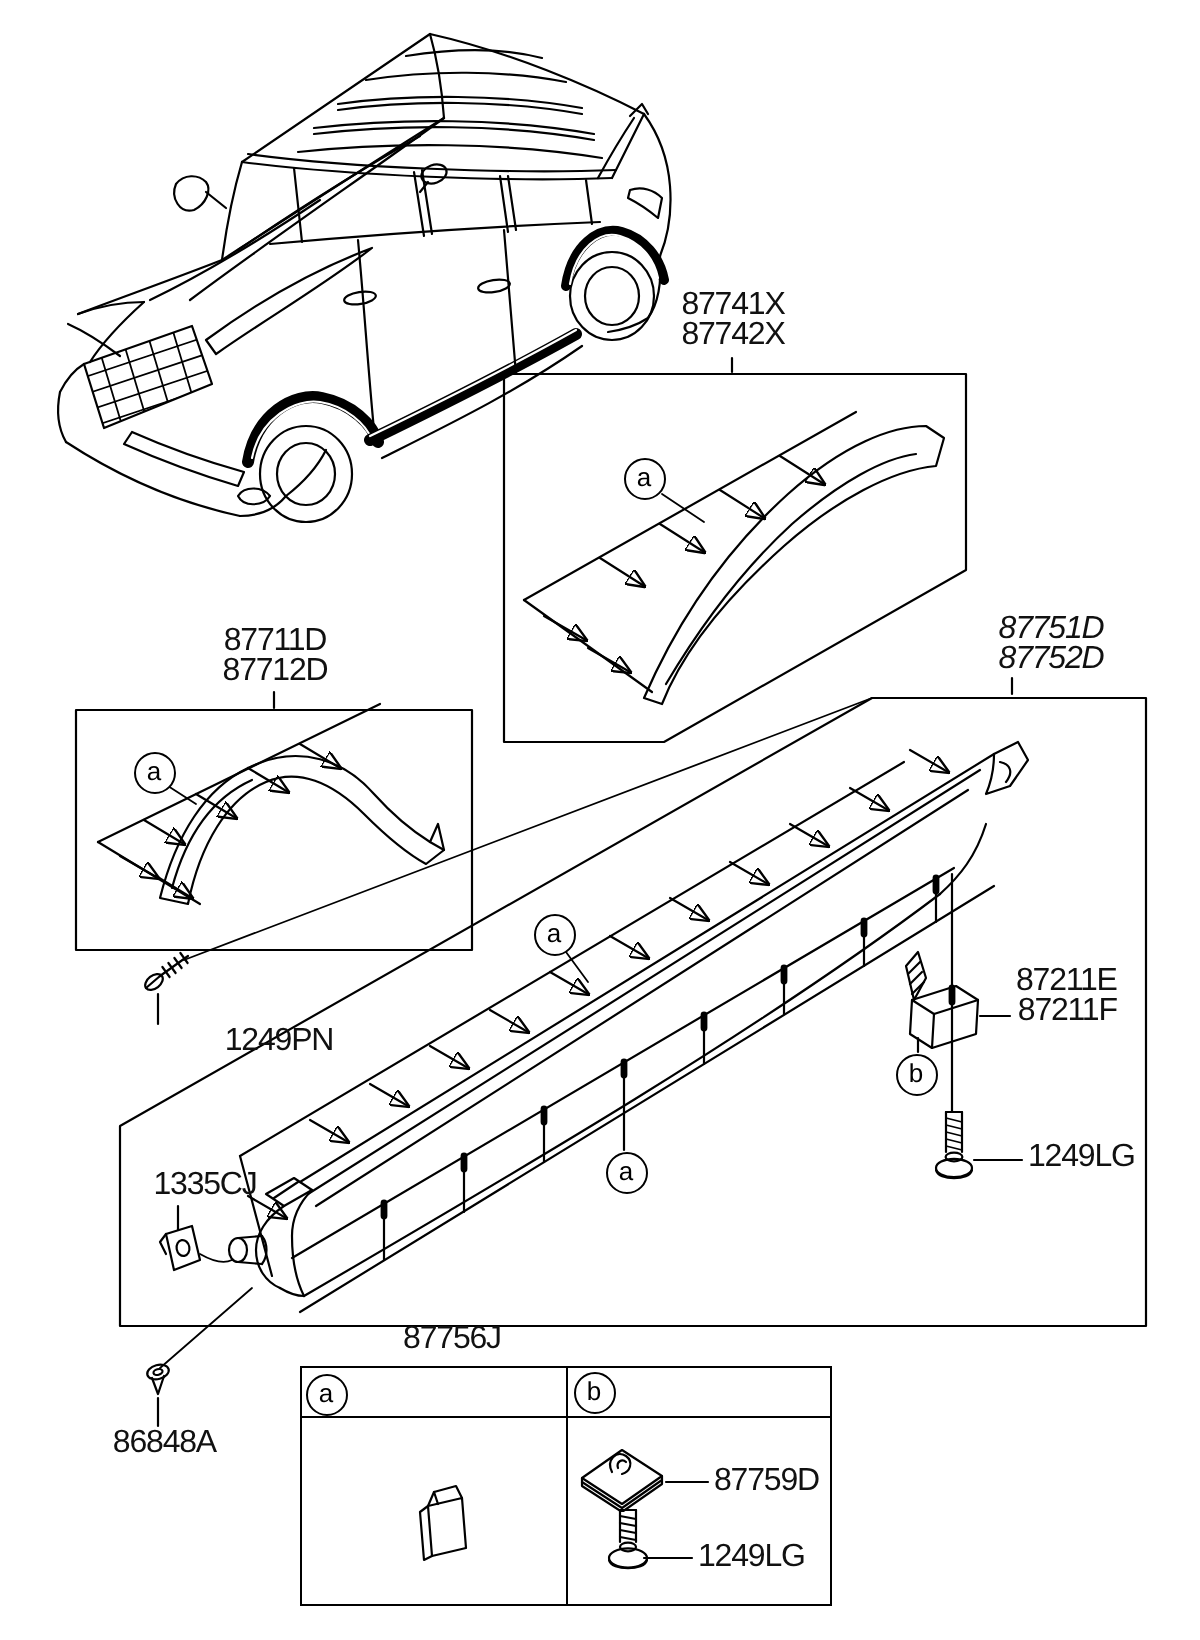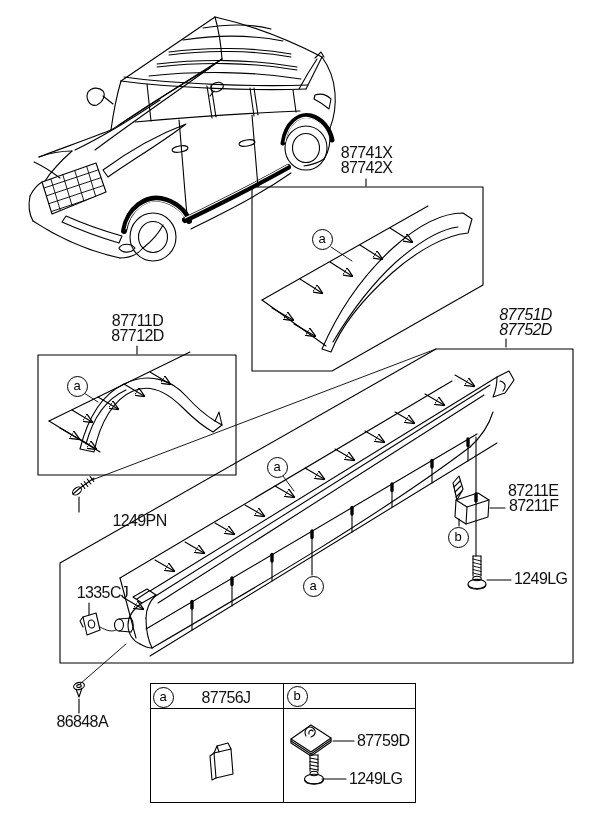--- a/index.html
+++ b/index.html
@@ -321,21 +321,21 @@
   <div class="callout" style="left:66.5px; top:375.5px;">a</div>
   <div class="callout" style="left:266.5px; top:456.5px;">a</div>
   <div class="callout" style="left:302.5px; top:575.5px;">a</div>
   <div class="callout" style="left:447.5px; top:526.5px;">b</div>
 
   <div class="tblframe" style="left:150px; top:683px; width:266px; height:120px;"></div>
   <div class="tblline" style="left:150px; top:708px; width:266px; height:1.2px;"></div>
   <div class="tblline" style="left:283px; top:683px; width:1.2px; height:120px;"></div>
 
   <div class="callout" style="left:152.5px; top:686.5px;">a</div>
-  <div class="lbl center" style="left:200px; top:690px; width:52px;">87756J</div>
+  <div class="lbl center" style="left:200px; top:662px; width:52px;">87756J</div>
   <div class="callout" style="left:286.5px; top:685.5px;">b</div>
 
   <svg class="icon-svg" style="left:204px; top:741px;" width="36" height="40" viewBox="0 0 36 40">
     <path d="M10,12 L27,8 L29,33 L12,37 Z"></path>
     <path d="M10,12 L13,5 L24,2 L27,8"></path>
     <path d="M13,5 L15,11"></path>
     <path d="M10,12 L6,15 L8,39 L12,37"></path>
   </svg>
 
   <svg class="icon-svg" style="left:288px; top:722px;" width="46" height="34" viewBox="0 0 46 34">

